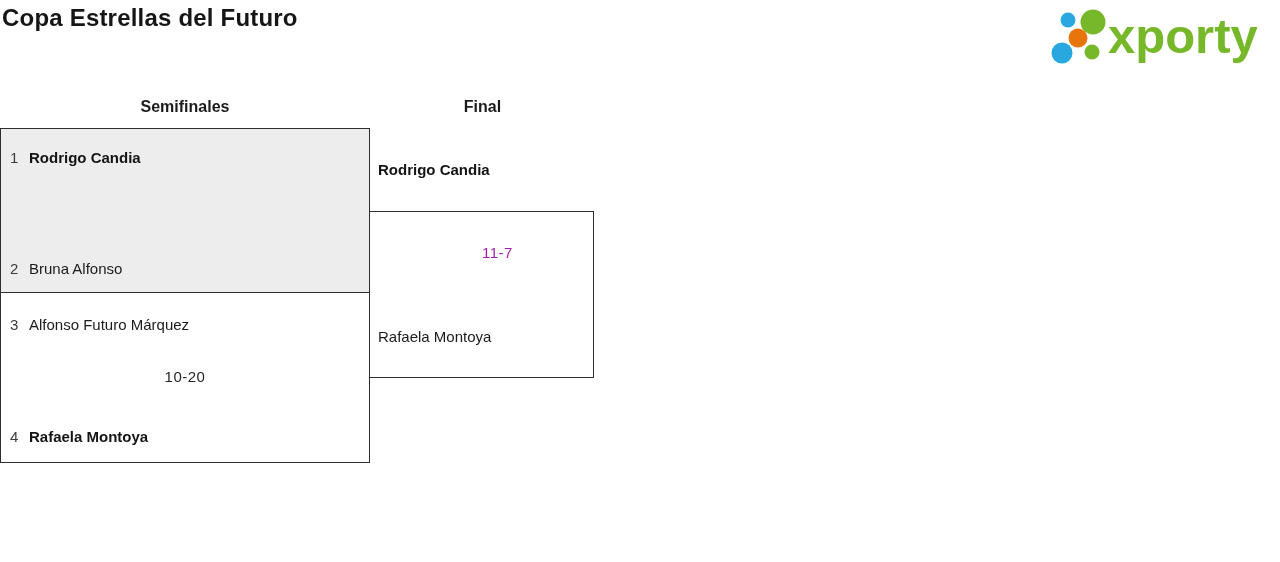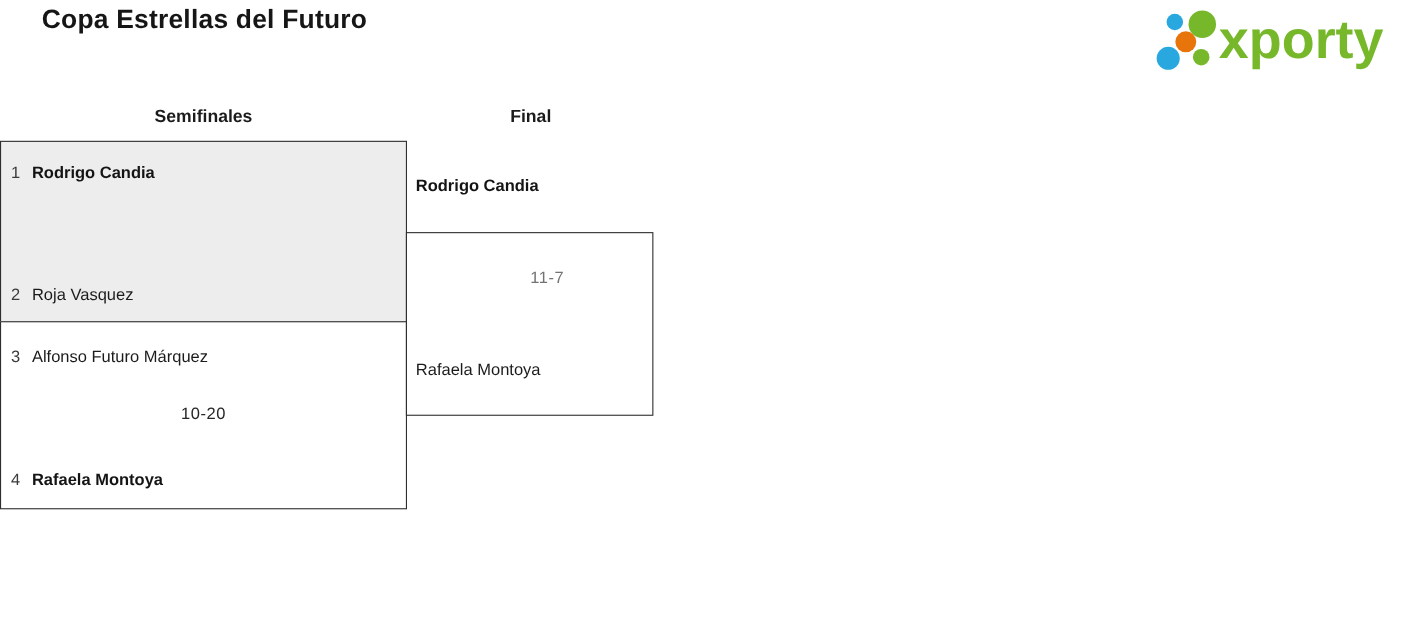--- a/index.html
+++ b/index.html
@@ -8,21 +8,21 @@
     position:relative;
     width:1280px; height:562px;
     background:#ffffff;
     font-family:"Liberation Sans", sans-serif;
     color:#1b1b1b;
     overflow:hidden;
   }
   .title {
     position:absolute; left:2px; top:1px;
     font-size:24px; font-weight:700; line-height:33px;
-    letter-spacing:0.2px; color:#161616; white-space:nowrap;margin-left:36px;
+    letter-spacing:0.2px; color:#161616; white-space:nowrap;
   }
   .logo { position:absolute; left:1050px; top:0; }
   .col-header {
     position:absolute; top:97px; height:20px; line-height:20px;
     font-size:16px; font-weight:700; text-align:center; color:#1b1b1b;
   }
   .col-header.semis { left:0; width:370px; }
   .col-header.final { left:370px; width:225px; }
 
   .match {
@@ -56,21 +56,21 @@
     border:1px solid #2e2e2e; background:transparent;
   }
   .finalist {
     position:absolute; left:378px; height:18px; line-height:18px;
     font-size:15px; white-space:nowrap;
   }
   .finalist.f1 { top:161px; font-weight:700; color:#141414; }
   .finalist.f2 { top:328px; font-weight:400; color:#1b1b1b; }
   .final-score {
     position:absolute; left:369px; width:225px; top:244px; height:18px;
-    line-height:18px; text-align:center; font-size:15px; color:#737373;
+    line-height:18px; text-align:center; font-size:15px; color:#a21caf;
     letter-spacing:0.5px;
     padding-left:32px;
   }
 </style>
 </head>
 <body>
 
 <div class="canvas">
 
   <div class="title">
@@ -91,21 +91,21 @@
   <div class="col-header semis">Semifinales</div>
   <div class="col-header final">Final</div>
 
   <div class="match sf1">
     <div class="prow p1">
       <span class="seed">1</span>
       <span class="pname winner">Rodrigo Candia</span>
     </div>
     <div class="prow p2">
       <span class="seed">2</span>
-      <span class="pname">Roja Vasquez</span>
+      <span class="pname">Bruna Alfonso</span>
     </div>
   </div>
 
   <div class="match sf2">
     <div class="prow p1">
       <span class="seed">3</span>
       <span class="pname">Alfonso Futuro Márquez</span>
     </div>
     <div class="score">10-20</div>
     <div class="prow p2">

